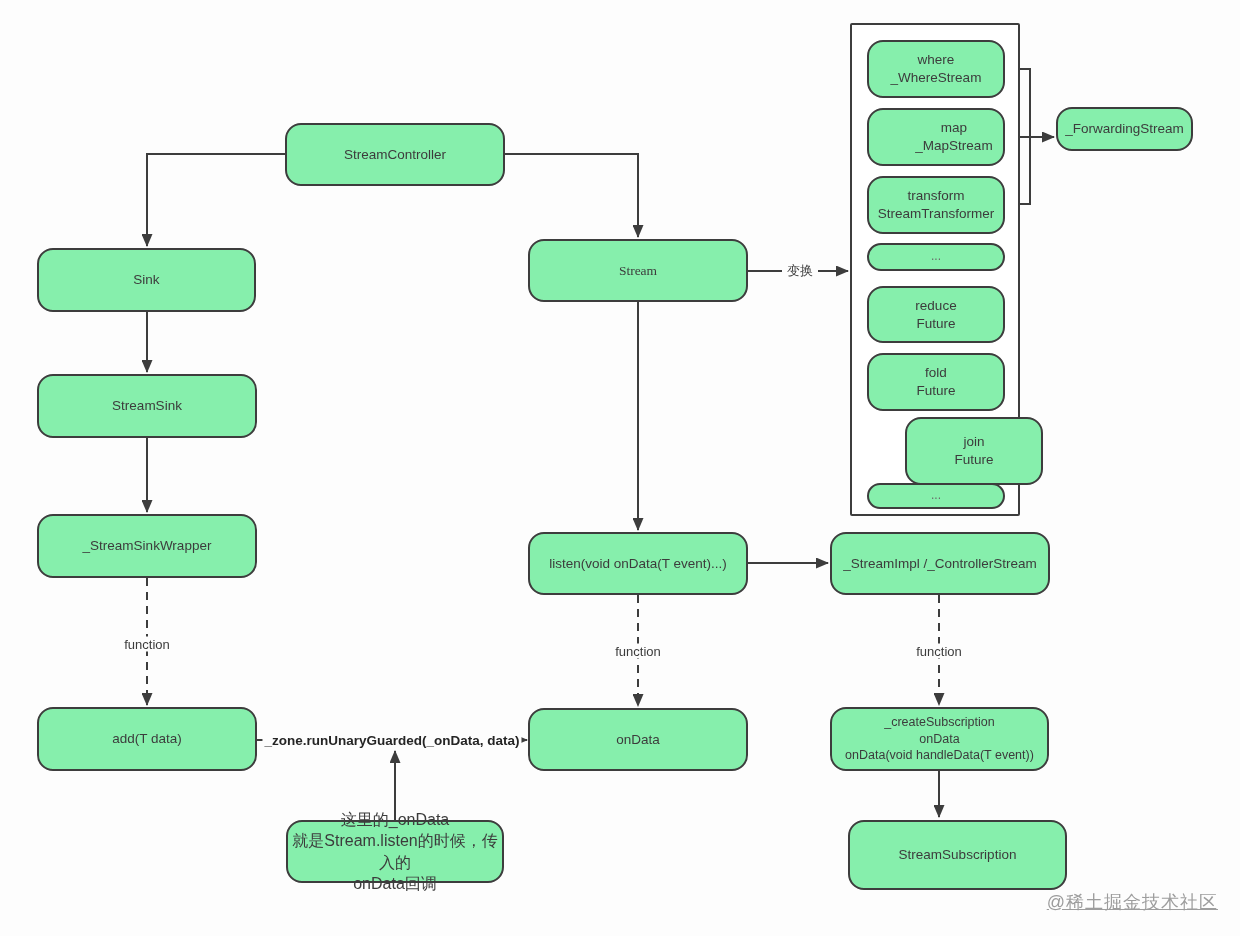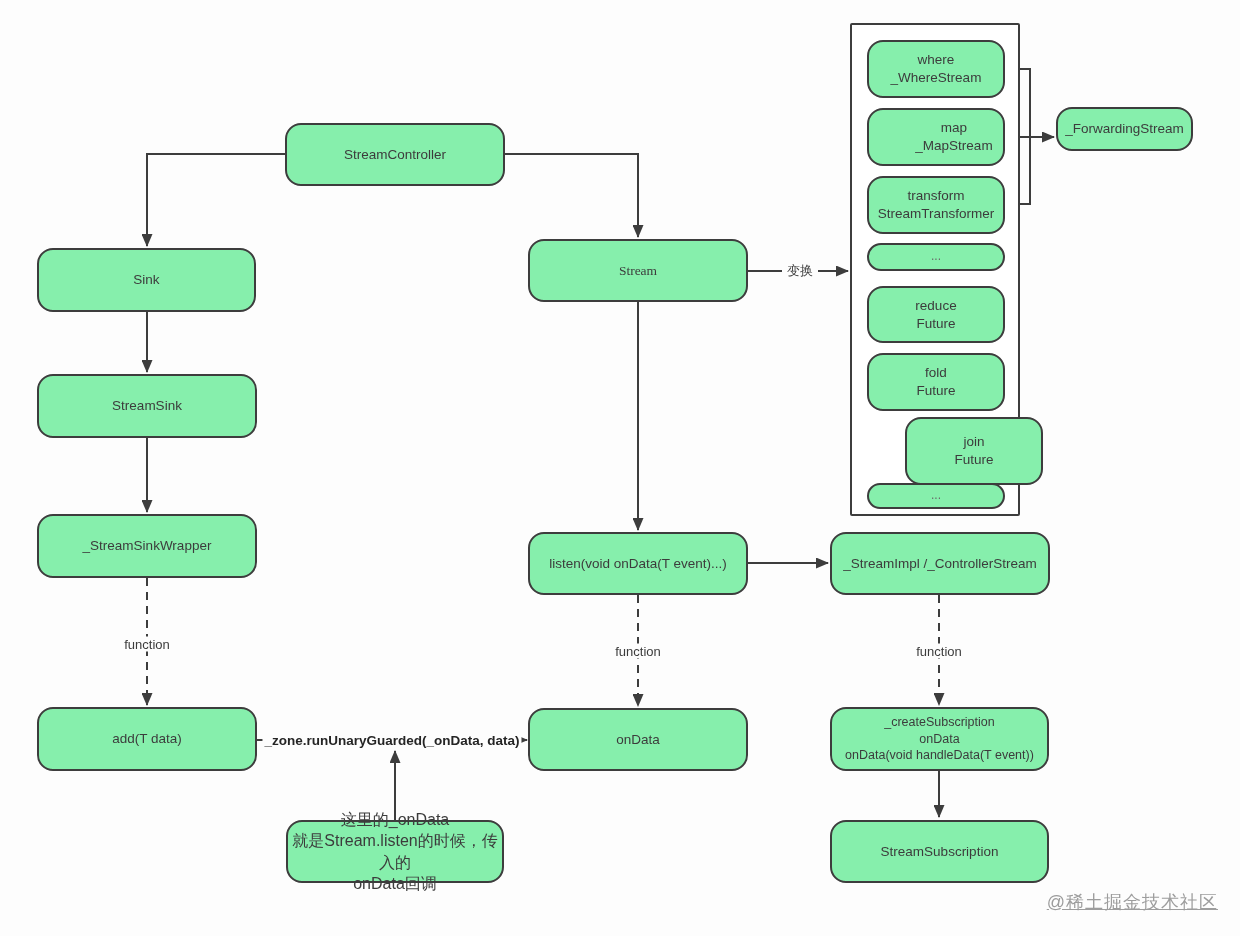--- a/index.html
+++ b/index.html
@@ -70,21 +70,21 @@
   <div class="node" style="left:37px;top:707px;width:220px;height:64px;">add(T data)</div>
 
   <div class="node" style="left:528px;top:239px;width:220px;height:63px;font-family:Liberation Serif, serif;">Stream</div>
   <div class="node" style="left:528px;top:532px;width:220px;height:63px;">listen(void onData(T event)...)</div>
   <div class="node" style="left:528px;top:708px;width:220px;height:63px;">onData</div>
 
   <div class="node" style="left:830px;top:532px;width:220px;height:63px;">_StreamImpl /_ControllerStream</div>
   <div class="node" style="left:830px;top:707px;width:219px;height:64px;font-size:12.5px;">_createSubscription
 onData
 onData(void handleData(T event))</div>
-  <div class="node" style="left:830px;top:820px;width:219px;height:63px;">StreamSubscription</div>
+  <div class="node" style="left:848px;top:820px;width:219px;height:70px;">StreamSubscription</div>
 
   <div class="node" style="left:867px;top:40px;width:138px;height:58px;">where
 _WhereStream</div>
   <div class="node" style="left:867px;top:108px;width:138px;height:58px;padding-left:36px;">map
 _MapStream</div>
   <div class="node" style="left:867px;top:176px;width:138px;height:58px;">transform
 StreamTransformer</div>
   <div class="node" style="left:867px;top:243px;width:138px;height:28px;font-size:12px;color:#6a6a6a;">...</div>
   <div class="node" style="left:867px;top:286px;width:138px;height:57px;">reduce
 Future</div>

